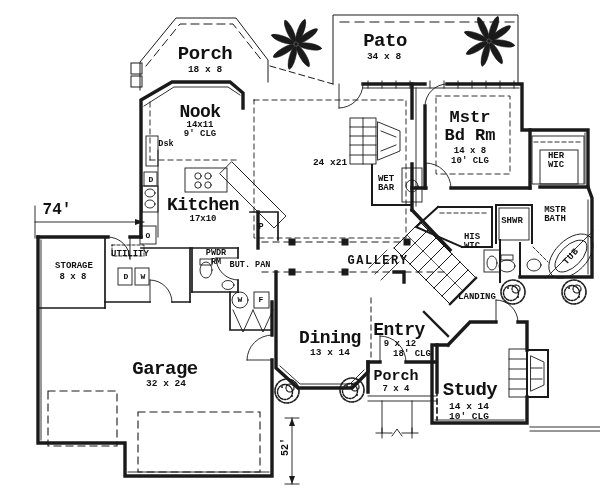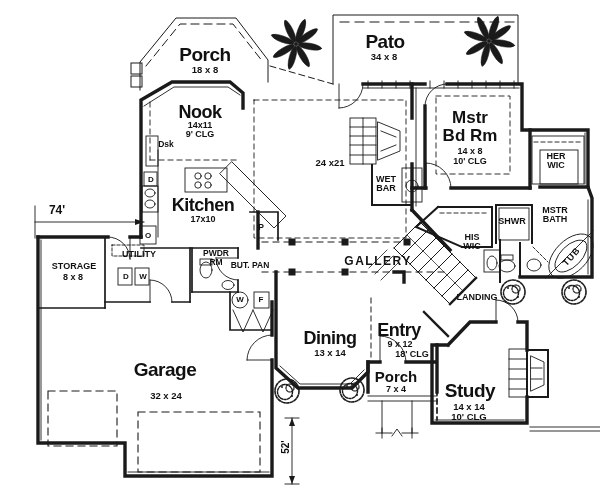--- a/index.html
+++ b/index.html
@@ -1,17 +1,17 @@
 <!DOCTYPE html>
 <html><head>
 <meta charset="utf-8">
 <style>
   html,body{margin:0;padding:0;background:#ffffff;}
   #stage{position:relative;width:600px;height:501px;background:#ffffff;overflow:hidden;
-         font-family:Liberation Sans, sans-serif;color:#111;}
+         font-family:Liberation Mono, monospace;color:#111;}
   #plan-svg{position:absolute;left:0;top:0;}
   .lbl{position:absolute;transform:translate(-50%,-50%);text-align:center;font-weight:bold;
        white-space:pre-line;line-height:1.05;color:#111;letter-spacing:0px;}
   .big{font-size:19px;letter-spacing:-0.5px;}
   .med{font-size:18px;letter-spacing:-0.5px;}
   .med2{font-size:15px;}
   .dims{font-size:9.5px;text-align:center;}
   .tiny{font-size:9px;}
   .tiny2{font-size:8px;}
   .gal{font-size:12px;letter-spacing:1.5px;margin-left:36px;}
@@ -288,45 +288,45 @@
 BAR</div>
   <div class="lbl tiny" style="left:472px;top:242px">HIS
 WIC</div>
   <div class="lbl tiny" style="left:512px;top:222px">SHWR</div>
   <div class="lbl tiny" style="left:555px;top:215px">MSTR
 BATH</div>
   <div class="lbl tiny rot-tub" style="left:572px;top:257px;letter-spacing:1px">TUB</div>
 
   <div class="lbl tiny" style="left:74px;top:267px">STORAGE</div>
   <div class="lbl tiny" style="left:73px;top:278px">8 x 8</div>
-  <div class="lbl tiny" style="left:139px;top:255px">UTILITY</div>
+  <div class="lbl tiny" style="left:130px;top:255px">UTILITY</div>
   <div class="lbl tiny2" style="left:216px;top:258px;font-size:8.5px">PWDR
 RM</div>
   <div class="lbl tiny2" style="left:250px;top:265px;font-size:8.5px">BUT. PAN</div>
   <div class="lbl gal" style="left:342px;top:261px">GALLERY</div>
   <div class="lbl tiny" style="left:477px;top:298px">LANDING</div>
 
   <div class="lbl big" style="left:165px;top:370px">Garage</div>
-  <div class="lbl dims" style="left:166px;top:396px">32 x 24</div>
+  <div class="lbl dims" style="left:166px;top:384px">32 x 24</div>
 
   <div class="lbl med" style="left:330px;top:338px">Dining</div>
   <div class="lbl dims" style="left:330px;top:353px">13 x 14</div>
 
   <div class="lbl med" style="left:399px;top:330px">Entry</div>
   <div class="lbl tiny" style="left:400px;top:345px">9 x 12</div>
   <div class="lbl tiny" style="left:412px;top:355px">18' CLG</div>
 
   <div class="lbl med2" style="left:396px;top:377px">Porch</div>
   <div class="lbl tiny" style="left:396px;top:390px">7 x 4</div>
 
   <div class="lbl big" style="left:470px;top:391px">Study</div>
   <div class="lbl dims" style="left:469px;top:407px">14 x 14</div>
   <div class="lbl dims" style="left:469px;top:417px">10' CLG</div>
 
-  <div class="lbl" style="left:57px;top:210px;font-size:12px">74'</div>
+  <div class="lbl" style="left:57px;top:210px;font-size:16px">74'</div>
   <div class="lbl rot-90" style="left:286px;top:447px;font-size:10px">52'</div>
 
   <div class="lbl tiny2" style="left:166px;top:144px;font-size:8.5px">Dsk</div>
   <div class="lbl tiny2" style="left:151px;top:180px">D</div>
   <div class="lbl tiny2" style="left:148px;top:236px">O</div>
   <div class="lbl tiny2" style="left:126px;top:277px">D</div>
   <div class="lbl tiny2" style="left:143px;top:277px">W</div>
   <div class="lbl tiny2" style="left:240px;top:300px">W</div>
   <div class="lbl tiny2" style="left:261px;top:300px">F</div>
   <div class="lbl tiny2" style="left:261px;top:227px;font-size:8.5px">P</div>

